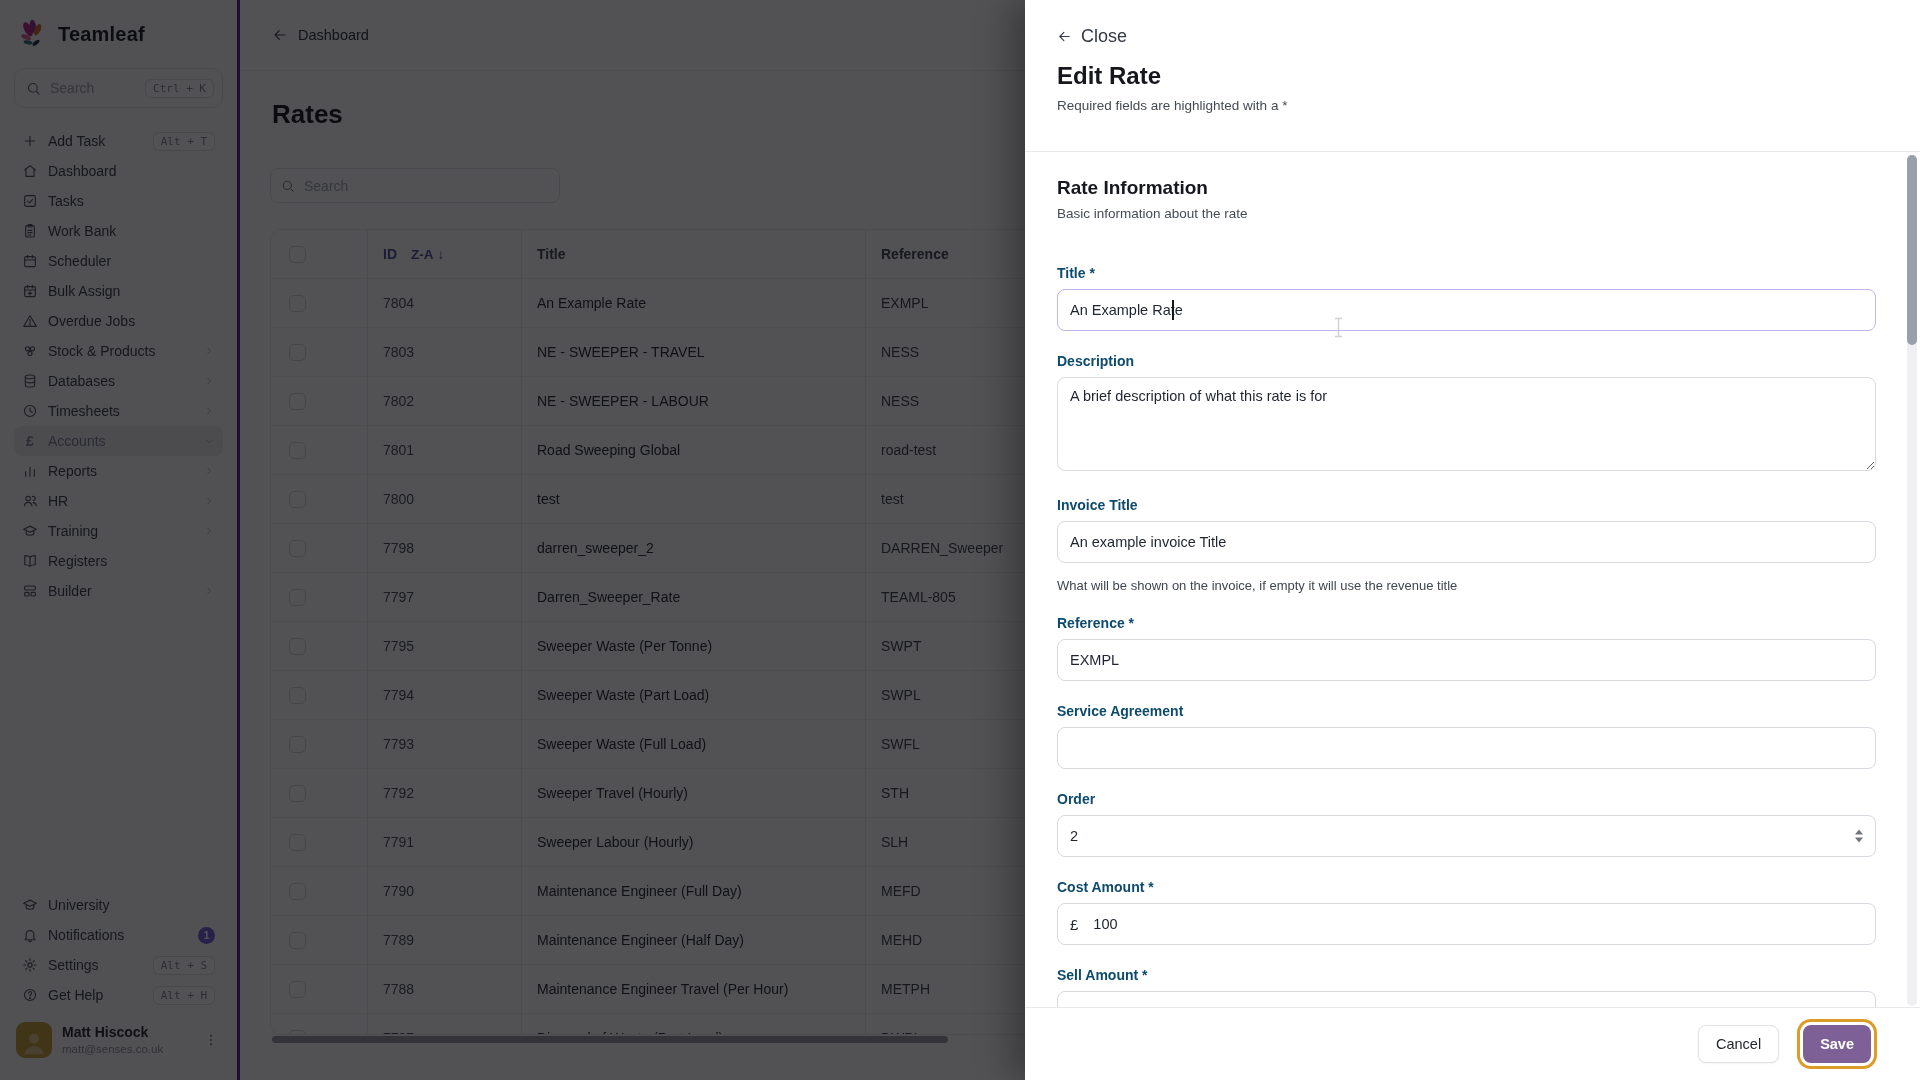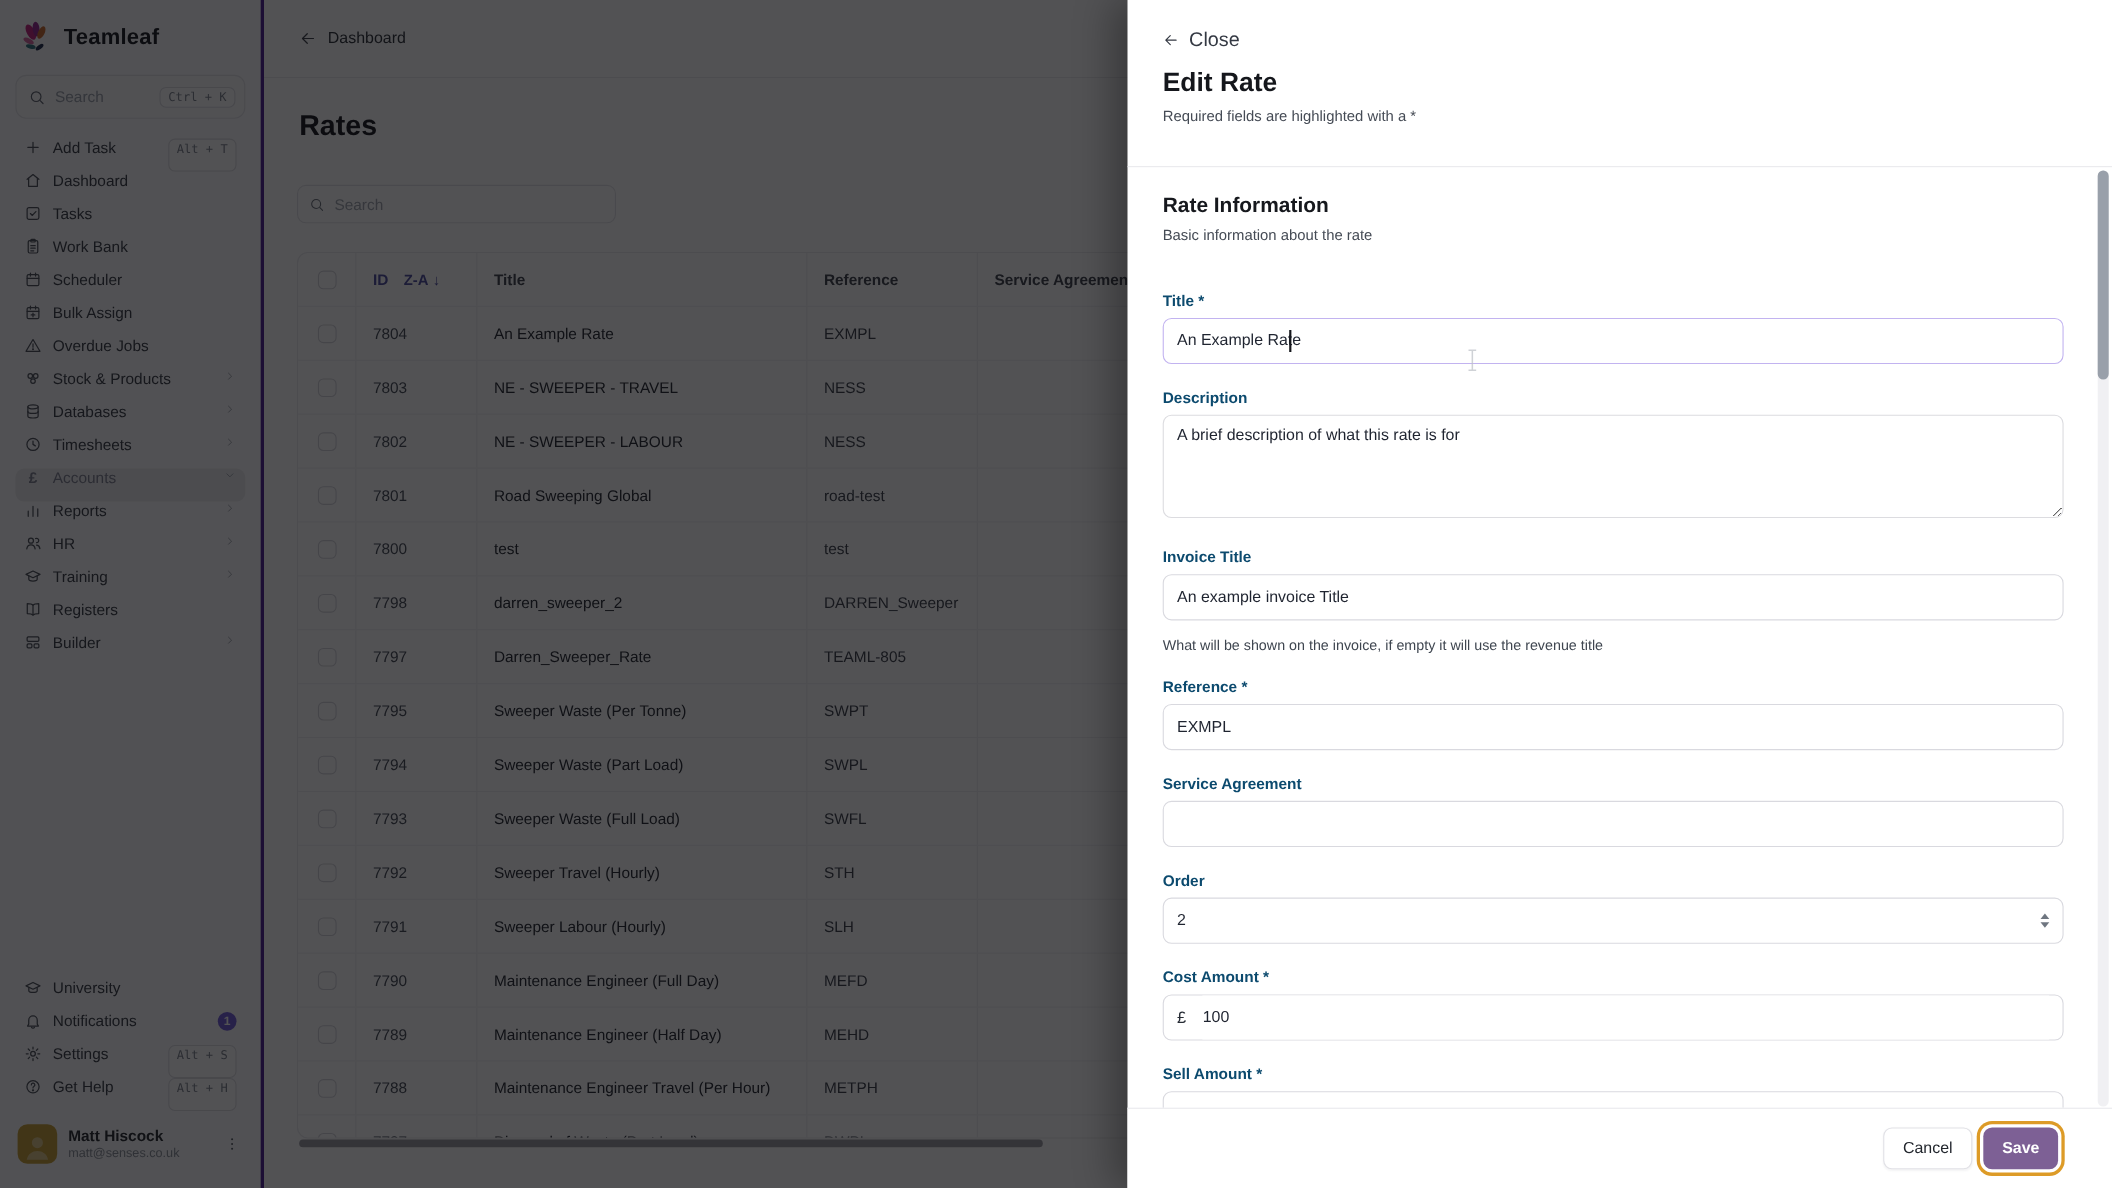--- a/index.html
+++ b/index.html
@@ -27,21 +27,21 @@
   }
   .side-search .sicon{color:#5c616b;display:flex}
   .side-search .sicon svg{width:15px;height:15px}
   .side-search .ph{font-size:14px;color:#9aa0aa}
   .chip{
     margin-left:auto;font-family:"DejaVu Sans Mono", monospace;font-size:11px;color:#7d838e;
     border:1px solid #dcdce2;border-radius:6px;padding:2px 7px;background:#fff;white-space:nowrap;
   }
   .nav{margin-top:18px;display:flex;flex-direction:column;}
   .nav-item{
-    height:30px;display:flex;gap:10px;padding:0 8px;border-radius:8px;
+    height:30px;display:flex;align-items:center;gap:10px;padding:0 8px;border-radius:8px;
     font-size:14px;color:#363b45;cursor:pointer;
   }
   .nav-icon{color:#4a4f59;display:flex;width:16px;justify-content:center}
   .nav-icon .glyph{font-size:14px;font-weight:600;line-height:16px;color:#4a4f59}
   .nav-item.active{background:#ebebef;color:#7e8090}
   .nav-item.active .nav-icon,.nav-item.active .glyph{color:#7e8090}
   .nav-label{white-space:nowrap}
   .chev{margin-left:auto;color:#9aa1ab;display:flex}
   .chev svg{width:12px;height:12px}
   .badge{
@@ -73,21 +73,21 @@
     margin-top:38px;width:290px;height:35px;box-sizing:border-box;border:1px solid #e2e2e7;border-radius:8px;
     display:flex;align-items:center;gap:9px;padding:0 10px;background:#fff;
   }
   .tbl-search .sicon{color:#6a707a;display:flex}
   .tbl-search .sicon svg{width:14px;height:14px}
   .tbl-search .ph{font-size:14px;color:#a0a6af}
   .table{
     margin-top:26px;width:1060px;border:1px solid #e9e9ed;border-radius:10px;background:#fff;
     height:806px;overflow:hidden;box-sizing:border-box;
   }
-  .trow,.thead{display:flex;align-items:stretch;}
+  .trow,.thead{display:flex;align-items:stretch;gap:44px;}
   .thead{height:48px;}
   .trow{height:48px;border-top:1px solid #efeff2;}
   .cell{display:flex;align-items:center;padding-left:15px;box-sizing:border-box;font-size:14px;}
   .cell+.cell{border-left:1px solid #ececf0;}
   .c-check{width:52px;justify-content:center;padding-left:0;flex:none}
   .c-id{width:110px;flex:none;color:#444a55}
   .c-title{width:300px;flex:none;color:#23272f}
   .c-ref{width:155px;flex:none;color:#3a3f49}
   .c-sa{flex:1}
   .thead .cell{font-weight:600;color:#3c414b;font-size:14px}
@@ -129,21 +129,21 @@
   .caret{position:absolute;left:115px;top:11px;width:1.5px;height:20px;background:#15171c}
   .helper{margin-top:15px;font-size:13px;color:#3f4650}
   .spin{position:absolute;right:13px;top:50%;transform:translateY(-50%);display:flex;flex-direction:column;gap:3px}
   .spin .up{width:0;height:0;border-left:4.5px solid transparent;border-right:4.5px solid transparent;border-bottom:5.5px solid #6f7680}
   .spin .down{width:0;height:0;border-left:4.5px solid transparent;border-right:4.5px solid transparent;border-top:5.5px solid #6f7680}
   .money{display:flex;align-items:center;gap:15px;height:42px;box-sizing:border-box;border:1px solid #d9d9df;border-radius:8px;padding:0 12px;background:#fff}
   .money .cur{font-size:15px;color:#272c35}
   .money input{border:none;outline:none;flex:1;font-size:14.5px;color:#1f2430;font-family:"Liberation Sans",sans-serif;height:100%;padding:0}
   .panel-foot{
     position:absolute;left:0;right:0;bottom:0;height:72px;border-top:1px solid #e9e9ed;background:#fff;
-    display:flex;align-items:center;justify-content:flex-end;gap:10px;padding-right:32px;
+    display:flex;align-items:center;justify-content:flex-end;gap:24px;padding-right:32px;
   }
   .btn{height:38px;border-radius:8px;font-size:14.5px;font-family:"Liberation Sans",sans-serif;cursor:pointer}
   .btn-cancel{background:#fff;border:1px solid #e1e1e6;color:#23272e;padding:0 17px;box-shadow:0 1px 2px rgba(16,24,40,.05)}
   .btn-save{
     background:var(--accent,#7d6095);border:none;color:#fff;font-weight:600;padding:0 17px;
     box-shadow:0 0 0 3px #ffffff,0 0 0 6px var(--focus-ring,#dd9b27);margin-right:17px;
   }
   .vtrack{position:absolute;right:3px;top:155px;height:851px;width:10px;border-radius:8px;background:#f0f0f3}
   .vthumb{position:absolute;top:0;left:0;width:10px;height:190px;border-radius:8px;background:#99a0aa}
   .ibeam{position:absolute;left:1333px;top:317px;z-index:30;opacity:.75}

